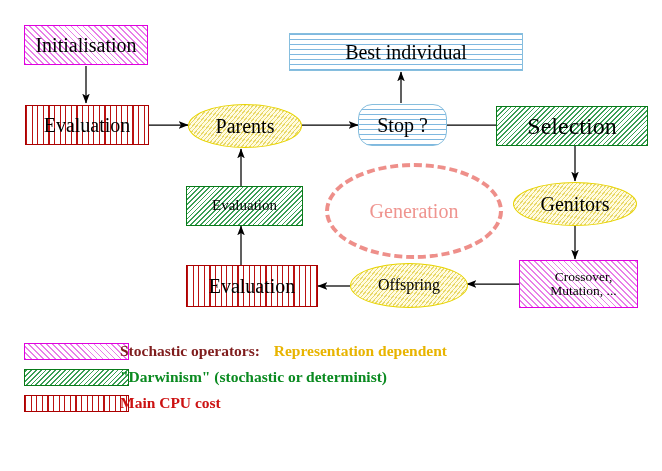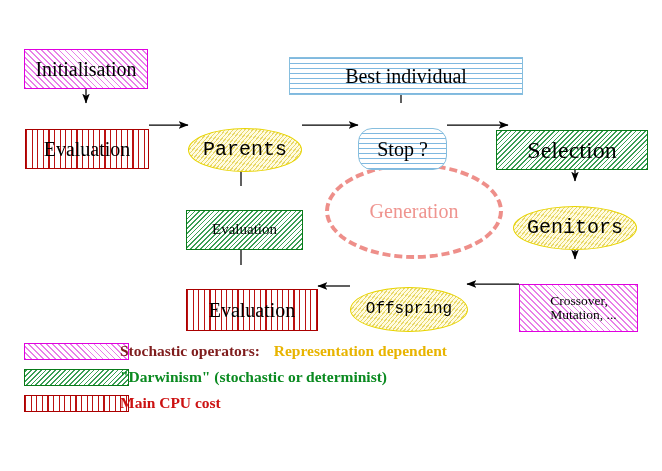--- a/index.html
+++ b/index.html
@@ -18,26 +18,26 @@
     position: absolute;
     left: 0; top: 0;
     width: 662px;
     height: 471px;
   }
   .node {
     position: absolute;
     display: flex;
     align-items: center;
     justify-content: center;
+    text-align: center;
     box-sizing: border-box;
     color: #000000;
     z-index: 3;
     line-height: 1.04;
     white-space: pre-line;
-    margin-top: 24px;
   }
 
   
   .fill-magenta {
     background-color: #ffffff;
     background-image: repeating-linear-gradient(
         45deg,
         #e87fe8 0px, #e87fe8 1.2px,
         rgba(255,255,255,0) 1.2px, rgba(255,255,255,0) 4.2px);
     border: 1.6px solid #e000e0;
@@ -68,21 +68,21 @@
   }
   .fill-yellow {
     background-color: #fffbe0;
     background-image: repeating-linear-gradient(
         -50deg,
         #e8d86a 0px, #e8d86a 1px,
         rgba(255,255,255,0) 1px, rgba(255,255,255,0) 3px);
     border: 1.6px solid #e8d400;
   }
 
-  .ellipse { border-radius: 50%; font-family: Liberation Mono, monospace; }
+  .ellipse { border-radius: 50%; }
   .rounded { border-radius: 14px; }
 
   
   #generation-ellipse {
     position: absolute;
     left: 325px; top: 163px;
     width: 170px; height: 88px;
     border: 4.5px dashed #ee8f8a;
     border-radius: 50%;
     background: transparent;

